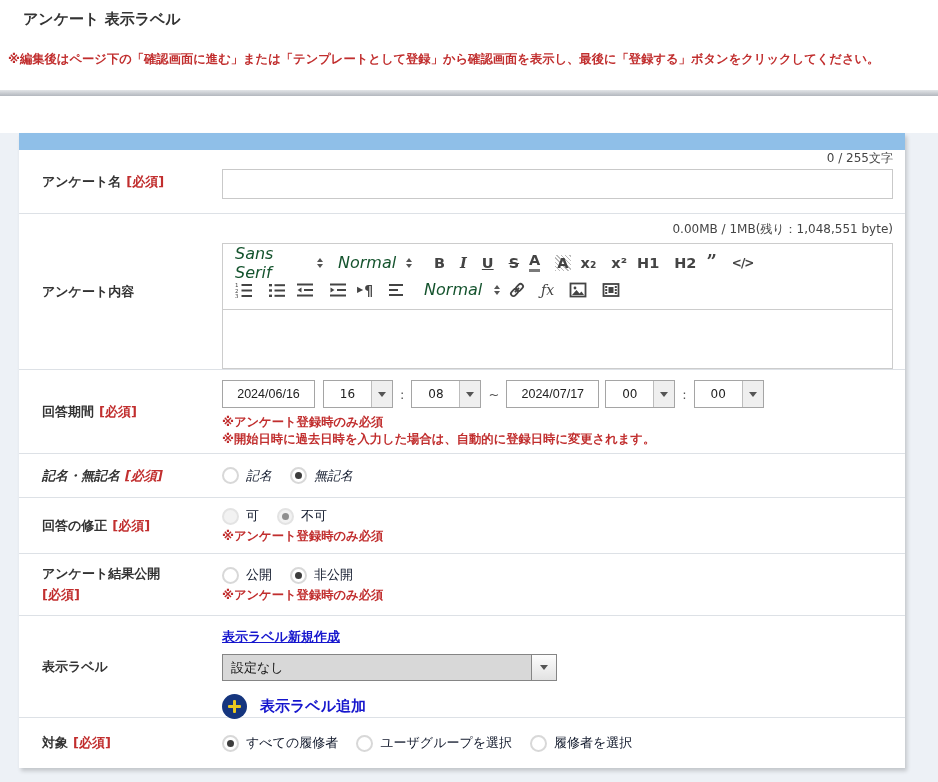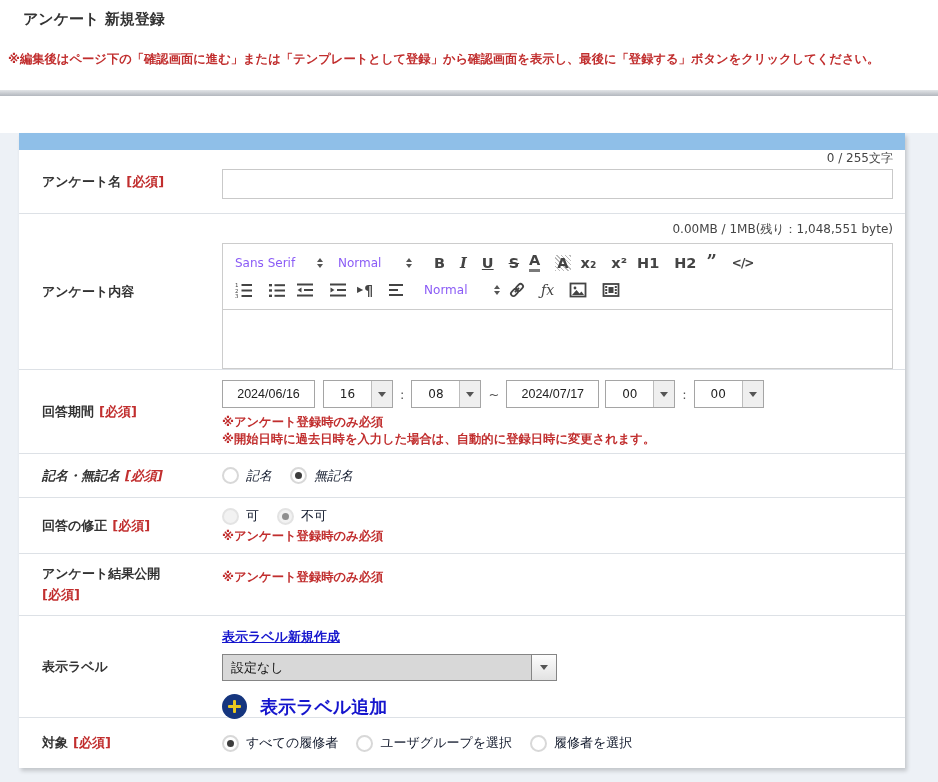--- a/index.html
+++ b/index.html
@@ -39,21 +39,21 @@
   .text-input { width:100%; height:30px; border:1px solid #c9c9c9; font-size:13px;
                 padding:0 8px; margin-top:2px; background:#fff; }
 
   
   .r-content .field-cell { padding-top:7px; }
   .editor { border:1px solid #ccc; margin-top:5px; }
   .toolbar { padding:5px 12px 6px; border-bottom:1px solid #ccc; }
   .tb-row { display:flex; align-items:center; height:27px; color:#444; font-size:14px; }
   .tb-item { display:inline-flex; align-items:center; justify-content:center;
              margin-right:15px; color:#444; cursor:pointer; }
-  .picker { font-size:12px; color:#8b5cf6; gap:10px; }
+  .picker { font-size:16px; color:#14532d; gap:10px;font-style:italic; }
   .picker-font { width:88px; justify-content:space-between; }
   .picker-size { width:74px; justify-content:space-between; margin-right:22px; }
   .picker-style { width:76px; justify-content:space-between; margin:0 8px; }
   .updown { display:flex; flex-direction:column; gap:2px; }
   .tri-up-s { width:0;height:0;border-left:3.5px solid transparent;border-right:3.5px solid transparent;border-bottom:4px solid #555; }
   .tri-dn-s { width:0;height:0;border-left:3.5px solid transparent;border-right:3.5px solid transparent;border-top:4px solid #555; }
   .fmt { font-weight:bold; font-size:14.5px; }
   .fmt-i { font-style:italic; font-family:"DejaVu Serif",serif; }
   .fmt-u { text-decoration:underline; }
   .fmt-s { text-decoration:line-through; }
@@ -100,27 +100,27 @@
   .link { color:#1515cd; font-weight:bold; font-size:13px; text-decoration:underline; cursor:pointer; display:inline-block; }
   .select { width:335px; height:27px; background:#d8d8d8; border:1px solid #858585;
             display:flex; margin-top:8px; cursor:pointer; }
   .select-val { flex:1; display:flex; align-items:center; padding-left:8px; font-size:13px; color:#111; }
   .select-btn { width:25px; background:linear-gradient(#fdfdfd,#e2e2e2); border-left:1px solid #858585;
                 display:flex; align-items:center; justify-content:center; }
   .add-row { display:flex; align-items:center; margin-top:13px; }
   .plus { width:25px; height:25px; border-radius:50%; background:#15357e; position:relative; flex:none; cursor:pointer; }
   .plus::before { content:""; position:absolute; left:6px; top:11px; width:13px; height:3px; background:#e9c71f; border-radius:1px; }
   .plus::after  { content:""; position:absolute; left:11px; top:6px; width:3px; height:13px; background:#e9c71f; border-radius:1px; }
-  .add-link { color:#1515cd; font-weight:bold; font-size:18px; margin-left:13px; cursor:pointer; }
+  .add-link { color:#1515cd; font-weight:bold; font-size:15px; margin-left:13px; cursor:pointer; }
 </style>
 </head>
 <body>
 
 <div class="topbar">
-  <div class="page-title">アンケート 新規登録</div>
+  <div class="page-title">アンケート 表示ラベル</div>
   <div class="notice">※編集後はページ下の「確認画面に進む」または「テンプレートとして登録」から確認画面を表示し、最後に「登録する」ボタンをクリックしてください。</div>
 </div>
 <div class="top-divider"></div>
 
 <div class="content">
   <div class="panel">
     <div class="panel-header"></div>
 
     <div class="row r-name">
       <div class="label-cell">
@@ -342,20 +342,30 @@
     </div>
 
     <div class="row r-pub">
       <div class="label-cell label-wrap">
         <span>
           <span>アンケート結果公開</span>
           <span class="req">[必須]</span>
         </span>
       </div>
       <div class="field-cell">
+        <div class="radio-line">
+          <span class="radio-opt">
+            <span class="radio"></span>
+            <span class="radio-lbl">公開</span>
+          </span>
+          <span class="radio-opt">
+            <span class="radio checked"></span>
+            <span class="radio-lbl">非公開</span>
+          </span>
+        </div>
         <div class="note">※アンケート登録時のみ必須</div>
       </div>
     </div>
 
     <div class="row r-dlabel">
       <div class="label-cell">
         <span>表示ラベル</span>
       </div>
       <div class="field-cell">
         <span class="link">表示ラベル新規作成</span>

